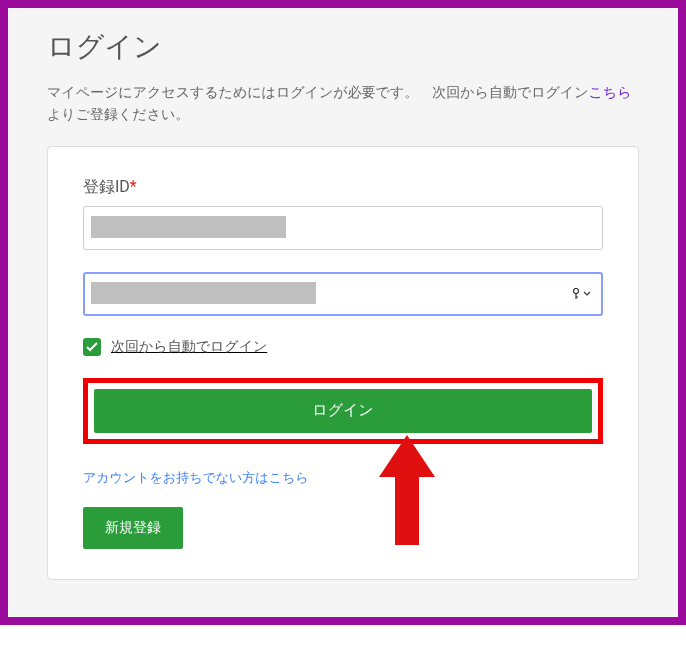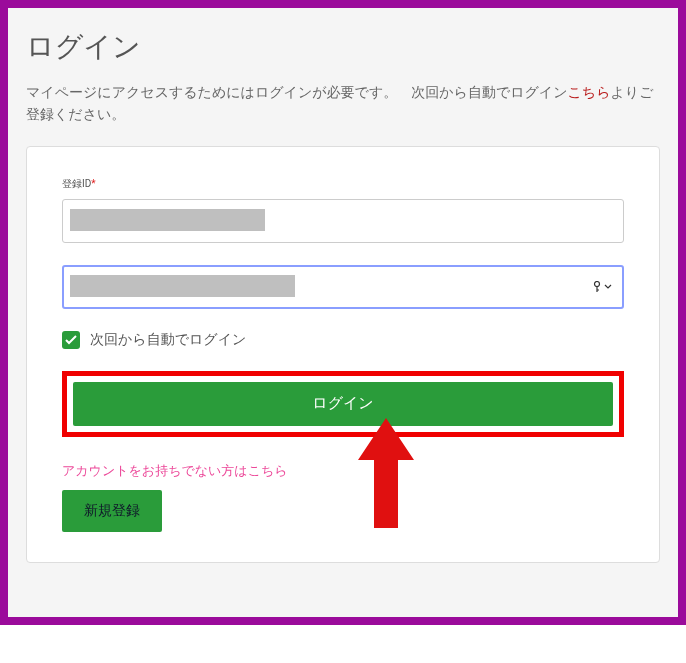--- a/index.html
+++ b/index.html
@@ -11,50 +11,50 @@
       font-family: -apple-system, BlinkMacSystemFont, "Segoe UI", Roboto, "Helvetica Neue", Arial, sans-serif;
       background: #fff;
       width: 686px;
       height: 663px;
     }
     .outer-frame {
       border: 8px solid #9b0b9b;
       width: 686px;
       height: 625px;
       background: #f5f5f5;
-      padding: 20px 18px;
+      padding: 20px 39px;
     }
     .page-title {
       font-size: 28px;
       font-weight: 400;
       color: #555;
       margin-bottom: 15px;
     }
     .intro-text {
       font-size: 14px;
       color: #666;
       line-height: 1.6;
       margin-bottom: 20px;
     }
     .intro-text a {
-      color: #b91c1c;
+      color: #6d28d9;
       text-decoration: none;
     }
     .form-card {
       background: #fff;
       border: 1px solid #ddd;
       border-radius: 4px;
       padding: 30px 35px;
     }
     .form-group {
       margin-bottom: 22px;
     }
     .form-label {
       display: block;
-      font-size: 10px;
+      font-size: 16px;
       color: #555;
       margin-bottom: 8px;
     }
     .required {
       color: #e02020;
     }
     .text-input {
       width: 100%;
       height: 44px;
       border: 1px solid #ccc;
@@ -87,20 +87,21 @@
       transform: translateY(-50%);
       display: flex;
       align-items: center;
       gap: 2px;
       cursor: pointer;
     }
     .checkbox-row {
       display: flex;
       align-items: center;
       margin-bottom: 22px;
+      text-decoration: underline;
     }
     .checkbox {
       width: 18px;
       height: 18px;
       background: #2a9c3a;
       border-radius: 3px;
       display: flex;
       align-items: center;
       justify-content: center;
       margin-right: 10px;
@@ -120,27 +121,27 @@
       height: 44px;
       background: #2a9c3a;
       border: none;
       color: #fff;
       font-size: 15px;
       cursor: pointer;
       border-radius: 2px;
     }
     .signup-text {
       font-size: 13px;
-      color: #ec4899;
-      margin-bottom: 10px;
+      color: #3b82f6;
+      margin-bottom: 20px;
     }
     .signup-button {
       background: #2a9c3a;
       border: none;
-      color: #0f172a;
+      color: #ffffff;
       font-size: 14px;
       padding: 12px 22px;
       cursor: pointer;
       border-radius: 2px;
     }
     .arrow-indicator {
       position: absolute;
       left: 330px;
       bottom: 35px;
       pointer-events: none;

